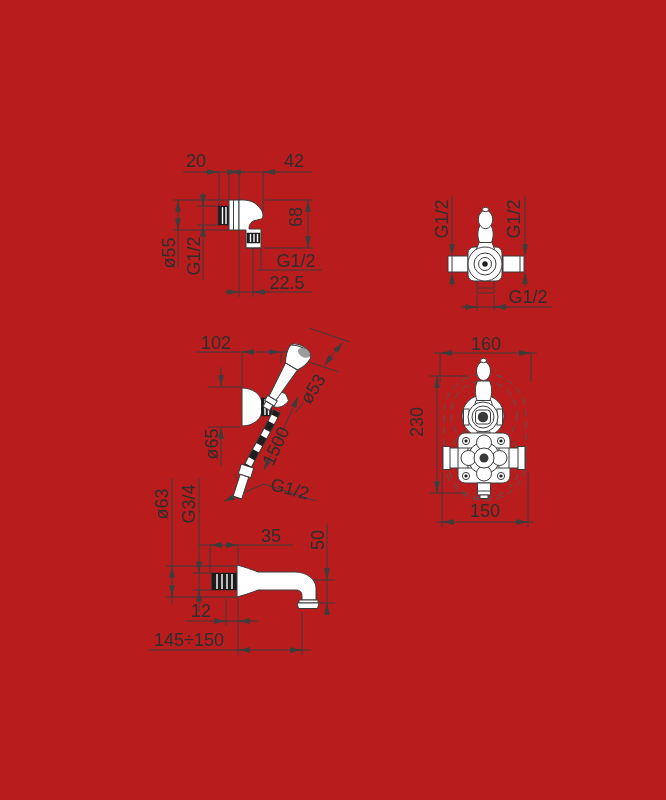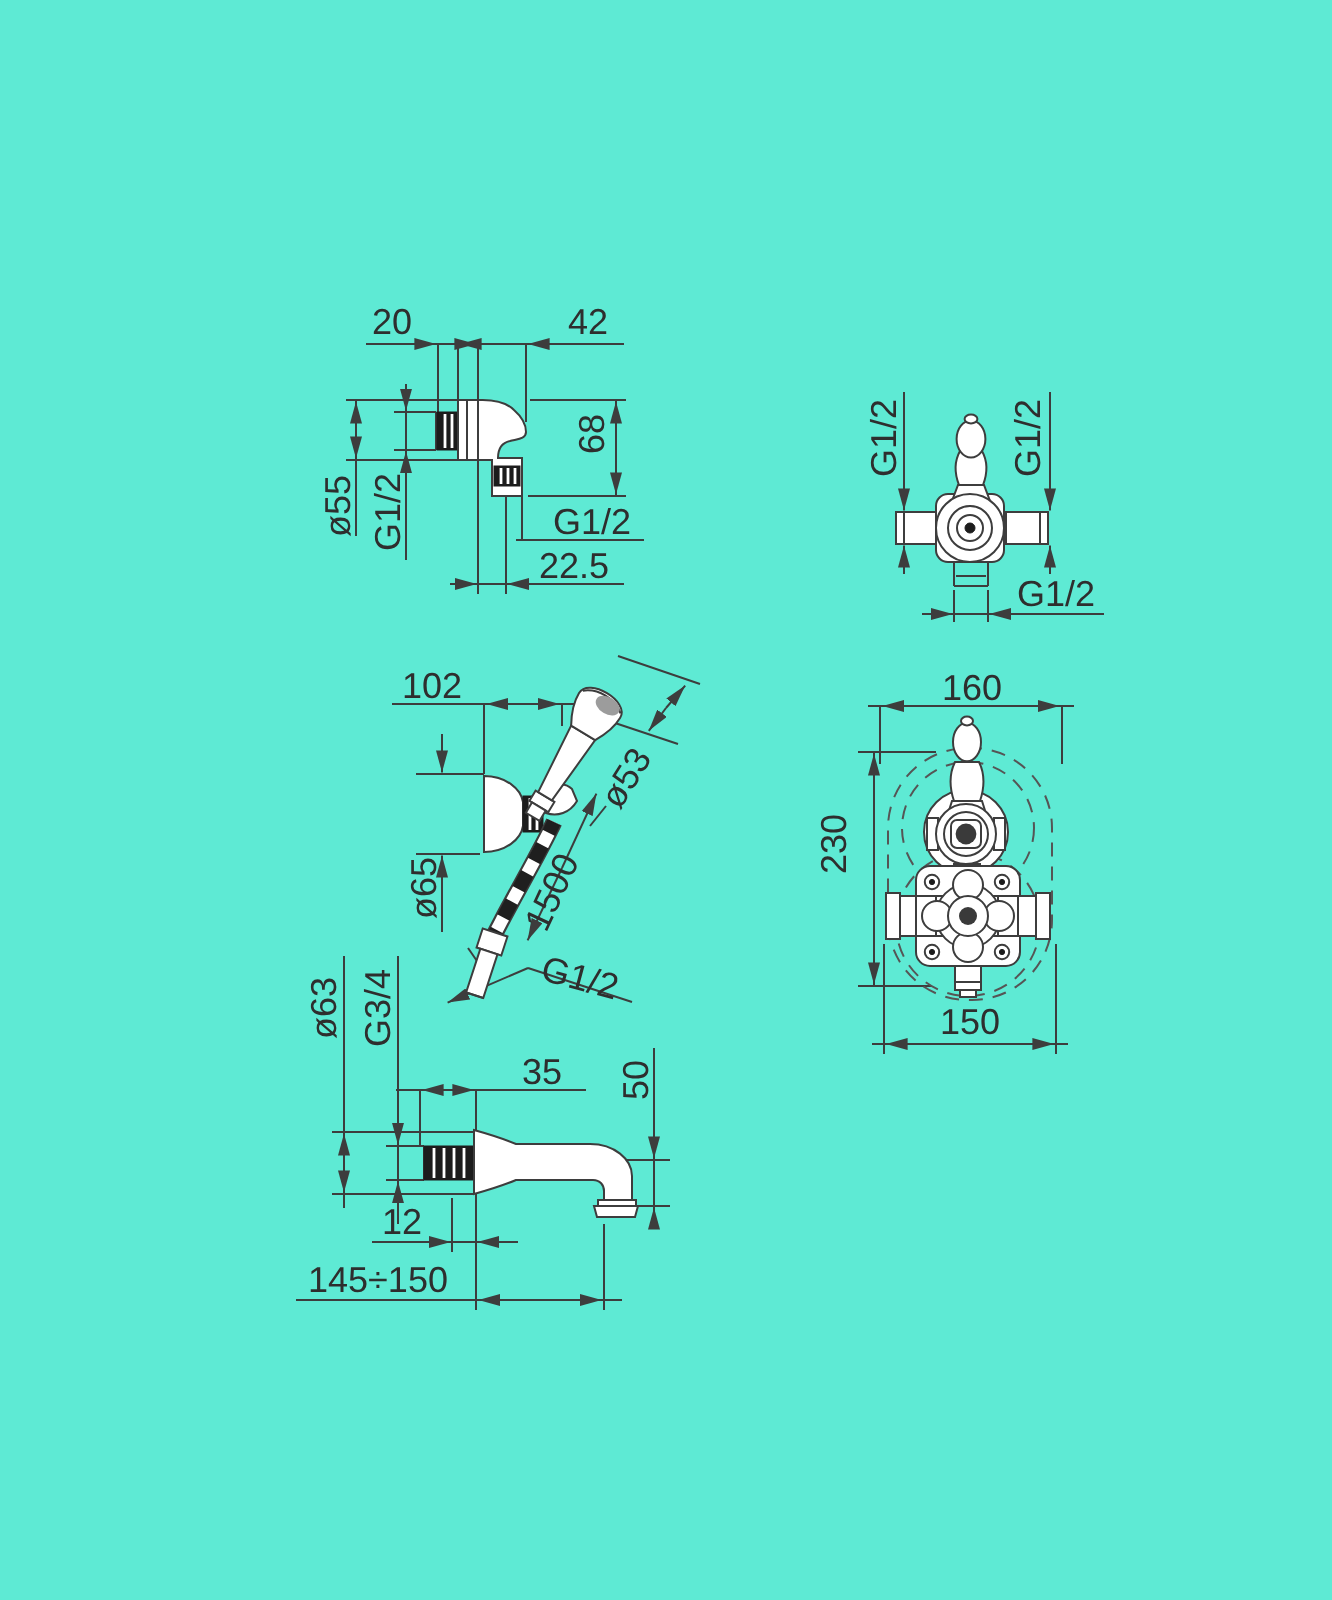--- a/index.html
+++ b/index.html
@@ -1,16 +1,16 @@
 <!DOCTYPE html>
 <html><head>
 <meta charset="utf-8">
 <style>
   html,body{margin:0;padding:0;background:#fff;}
-  .page{width:666px;height:800px;background:#5eead4;position:relative;overflow:hidden;}
+  .page{width:666px;height:800px;background:#b91c1c;position:relative;overflow:hidden;}
   svg{display:block;}
   .ln{stroke:#3d3d3d;stroke-width:1;fill:none;}
   .thk{stroke:#3d3d3d;stroke-width:1;fill:#ffffff;}
   .blk{fill:#1c1c1c;stroke:#1c1c1c;stroke-width:.5;}
   .hat{stroke:#ffffff;stroke-width:1.4;}
   .dsh{stroke:#555;stroke-width:1;fill:none;stroke-dasharray:7 5;}
   .dim{stroke:#3d3d3d;stroke-width:1;fill:none;}
   text{font-family:"Liberation Sans","DejaVu Sans",sans-serif;font-size:18px;fill:#2e2e2e;}
   .t{text-anchor:middle;}
 </style>

